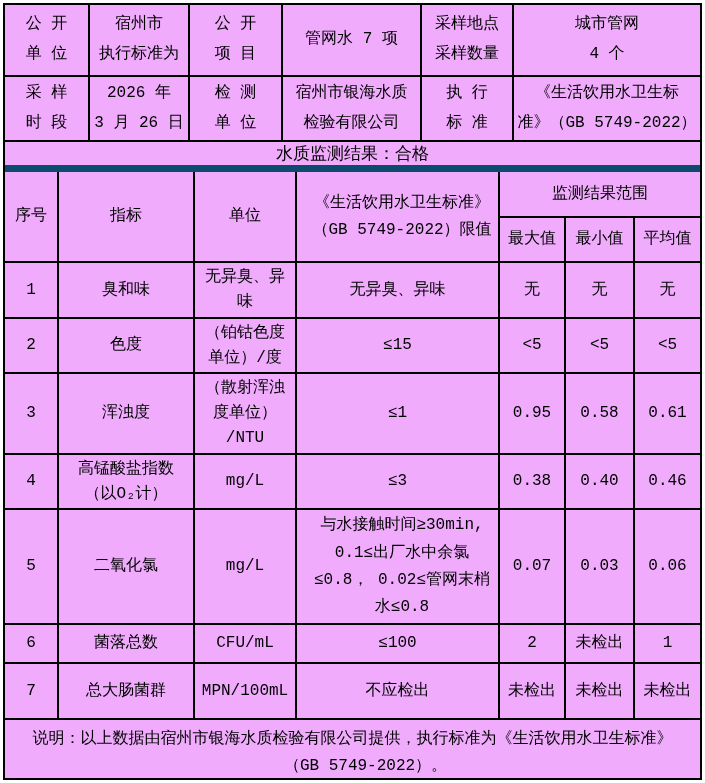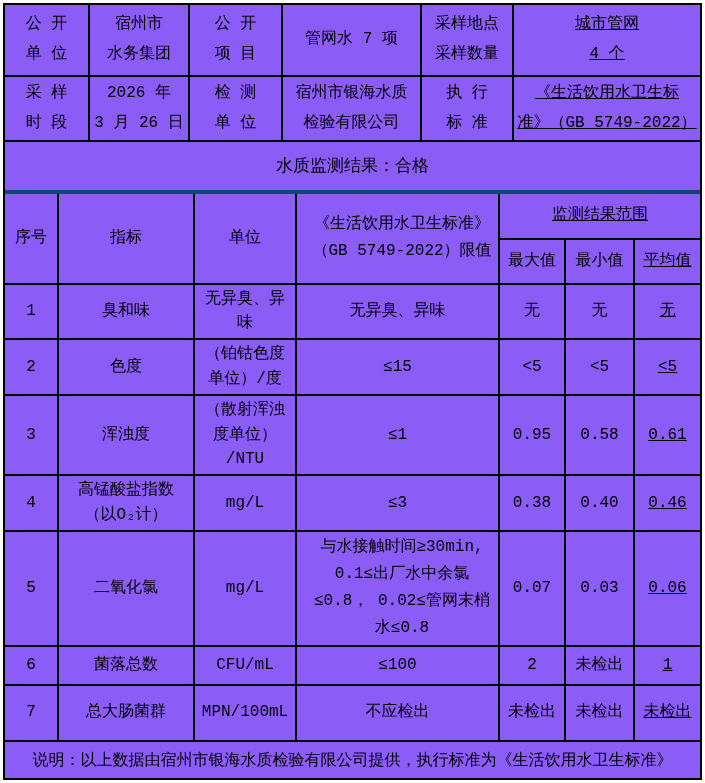--- a/index.html
+++ b/index.html
@@ -3,34 +3,34 @@
 <meta charset="utf-8">
 <style>
   html,body { margin:0; padding:0; background:#ffffff; }
   body {
     width:705px; height:783px; box-sizing:border-box; padding:3px;
     font-family:"Liberation Mono","DejaVu Sans Mono",monospace;
     color:#000;
   }
   .doc {
     width:100%; height:100%; box-sizing:border-box;
-    border:2px solid #000; background:#8b5cf6;
+    border:2px solid #000; background:#f0abfc;
     display:flex; flex-direction:column;
   }
   table { border-collapse:collapse; table-layout:fixed; width:100%; }
   td {
     border-right:2px solid #000; border-bottom:2px solid #000;
     text-align:center; vertical-align:middle;
     white-space:pre-line; font-size:16px; line-height:1.75;
     padding:2px 3px; box-sizing:border-box; overflow:hidden;
   }
-  td.last { border-right:none;text-decoration:underline; }
+  td.last { border-right:none; }
   .info-tbl td { line-height:1.85; }
   .banner {
-    height:57px; border-bottom:4px solid #0c4a6e;
+    height:57px; border-bottom:7px solid #0c4a6e;
     display:flex; align-items:center; justify-content:center;
     font-size:17px;
   }
   .main-tbl td { line-height:1.55; }
   .main-tbl .limit-cell { line-height:1.7;padding-left:12px; }
   .note {
     flex:1; padding:6px 10px 4px 10px; font-size:16px; line-height:1.65;
     text-align:center;
     border-radius:11px;
   }
@@ -53,21 +53,21 @@
         <col style="width:93px">
       <col style="width:139px">
         <col style="width:92px">
         <col style="width:187px">
     </colgroup>
     <tbody>
         <tr class="ir1">
       <td>公 开
 单 位</td>
       <td>宿州市
-水务集团</td>
+执行标准为</td>
       <td>公 开
 项 目</td>
       <td>管网水 7 项</td>
       <td>采样地点
 采样数量</td>
       <td class="last">城市管网
 4 个</td>
     </tr>
     <tr class="ir2">
       <td>采 样
@@ -179,15 +179,16 @@
       <td>不应检出</td>
       <td>未检出</td>
       <td>未检出</td>
       <td class="last">未检出</td>
     </tr>
   </tbody>
     </table>
 
   <div class="note">
     <div class="l1">说明：以上数据由宿州市银海水质检验有限公司提供，执行标准为《生活饮用水卫生标准》</div>
+    <div class="l2">（GB 5749-2022）。</div>
   </div>
 
 </div>
 
 </body></html>

